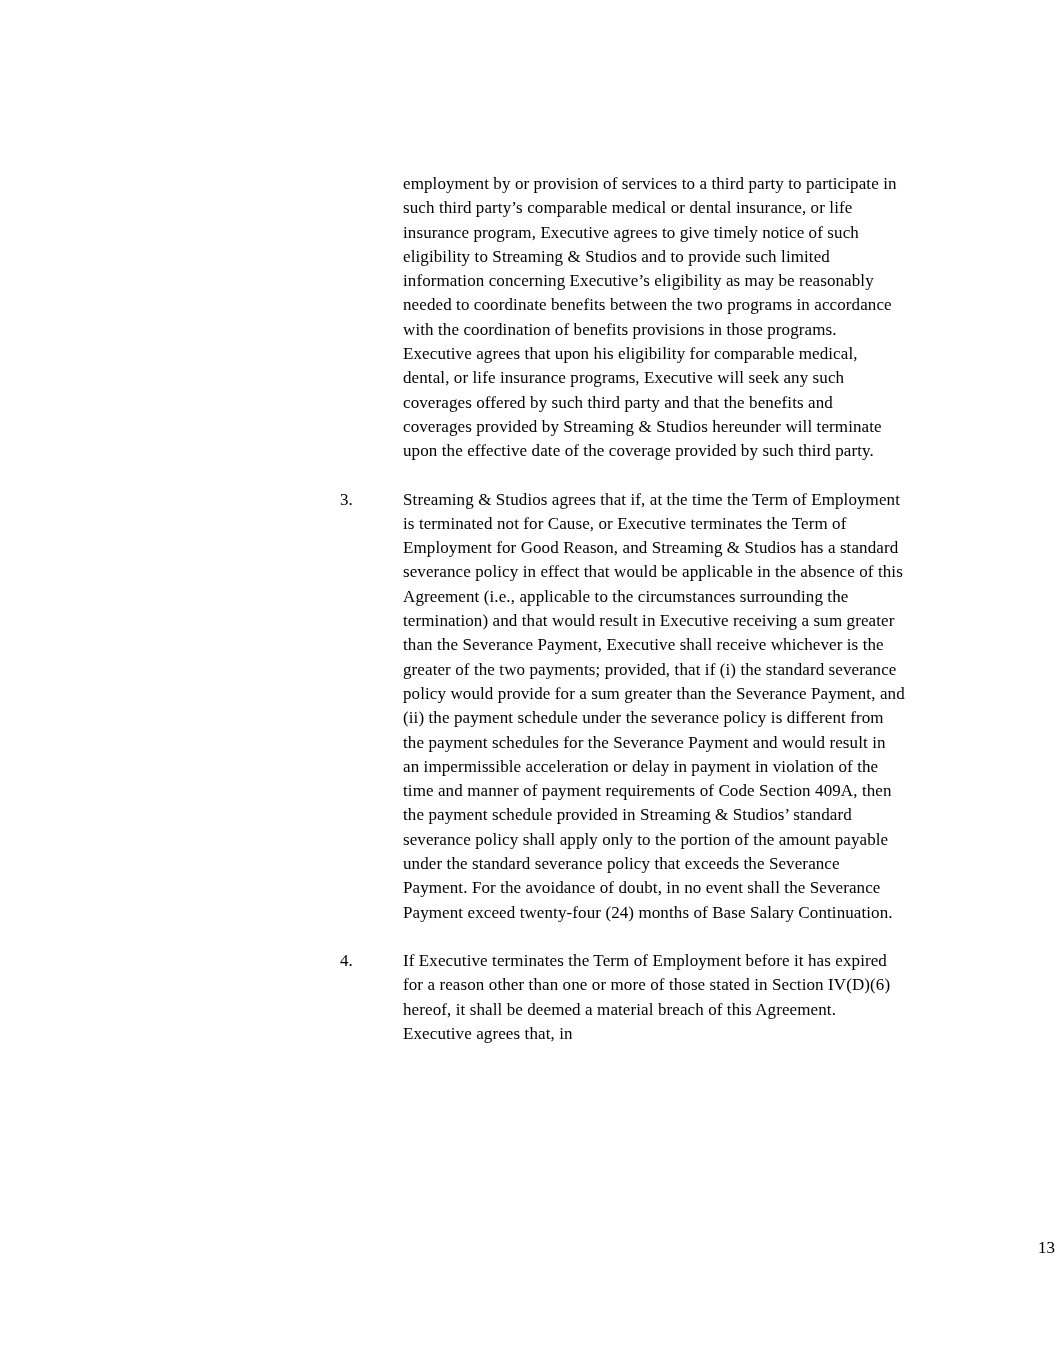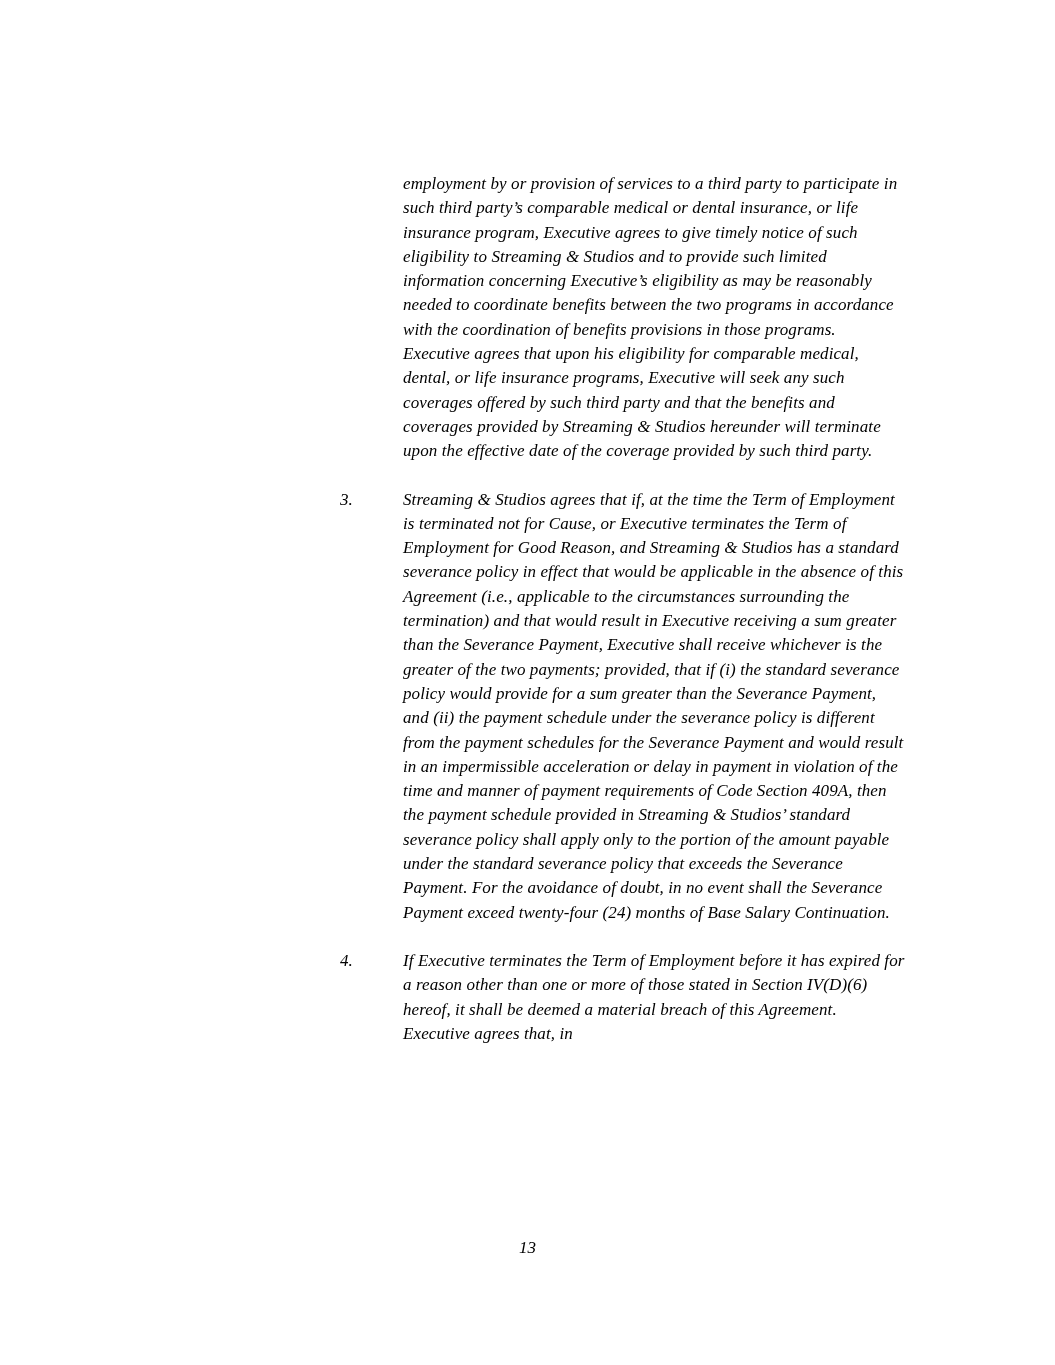--- a/index.html
+++ b/index.html
@@ -8,21 +8,20 @@
     background: #ffffff;
   }
   .page {
     position: relative;
     width: 1055px;
     height: 1365px;
     background: #ffffff;
     font-family: "Liberation Serif", "DejaVu Serif", serif;
     color: #000000;
     overflow: hidden;
-    font-style: italic;
   }
   .content {
     position: absolute;
     left: 340px;
     top: 172px;
     width: 566px;
   }
   .para-row {
     display: flex;
     align-items: flex-start;
@@ -38,21 +37,21 @@
     font-size: 17px;
     line-height: 24.3px;
     text-align: left;
     letter-spacing: 0.1px;
   }
   .page-number {
     position: absolute;
     top: 1238px;
     left: 0;
     width: 100%;
-    text-align: center;
+    text-align: right;
     font-size: 17px;
   }
 </style>
 </head>
 <body>
 
 <div class="page">
   <div class="content" id="paragraphs">
       <div class="para-row">
         <div class="para-num"></div>

